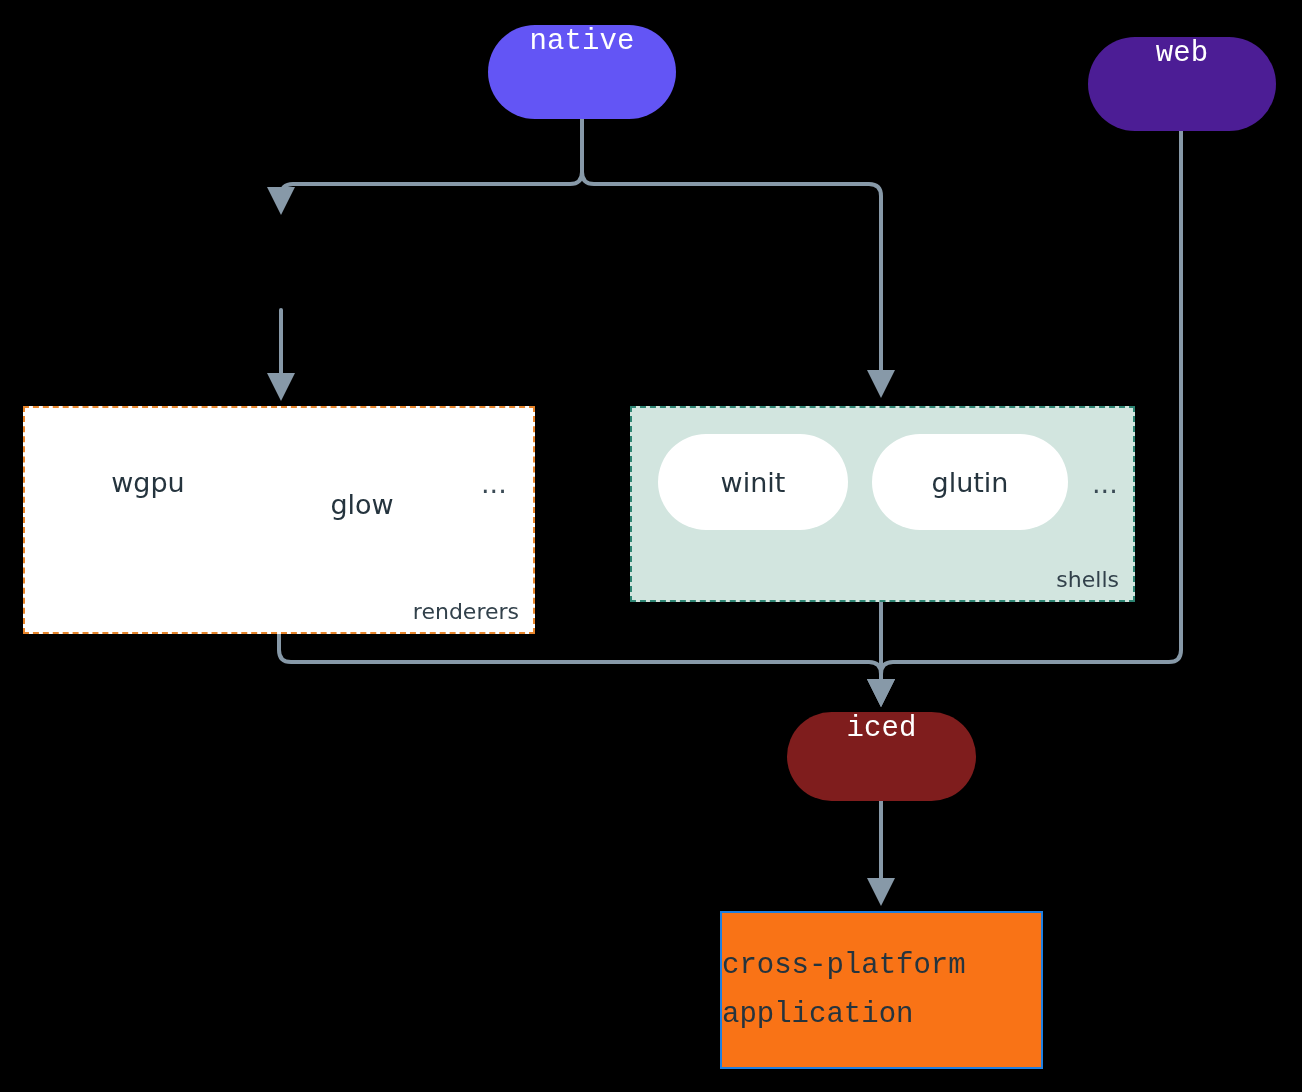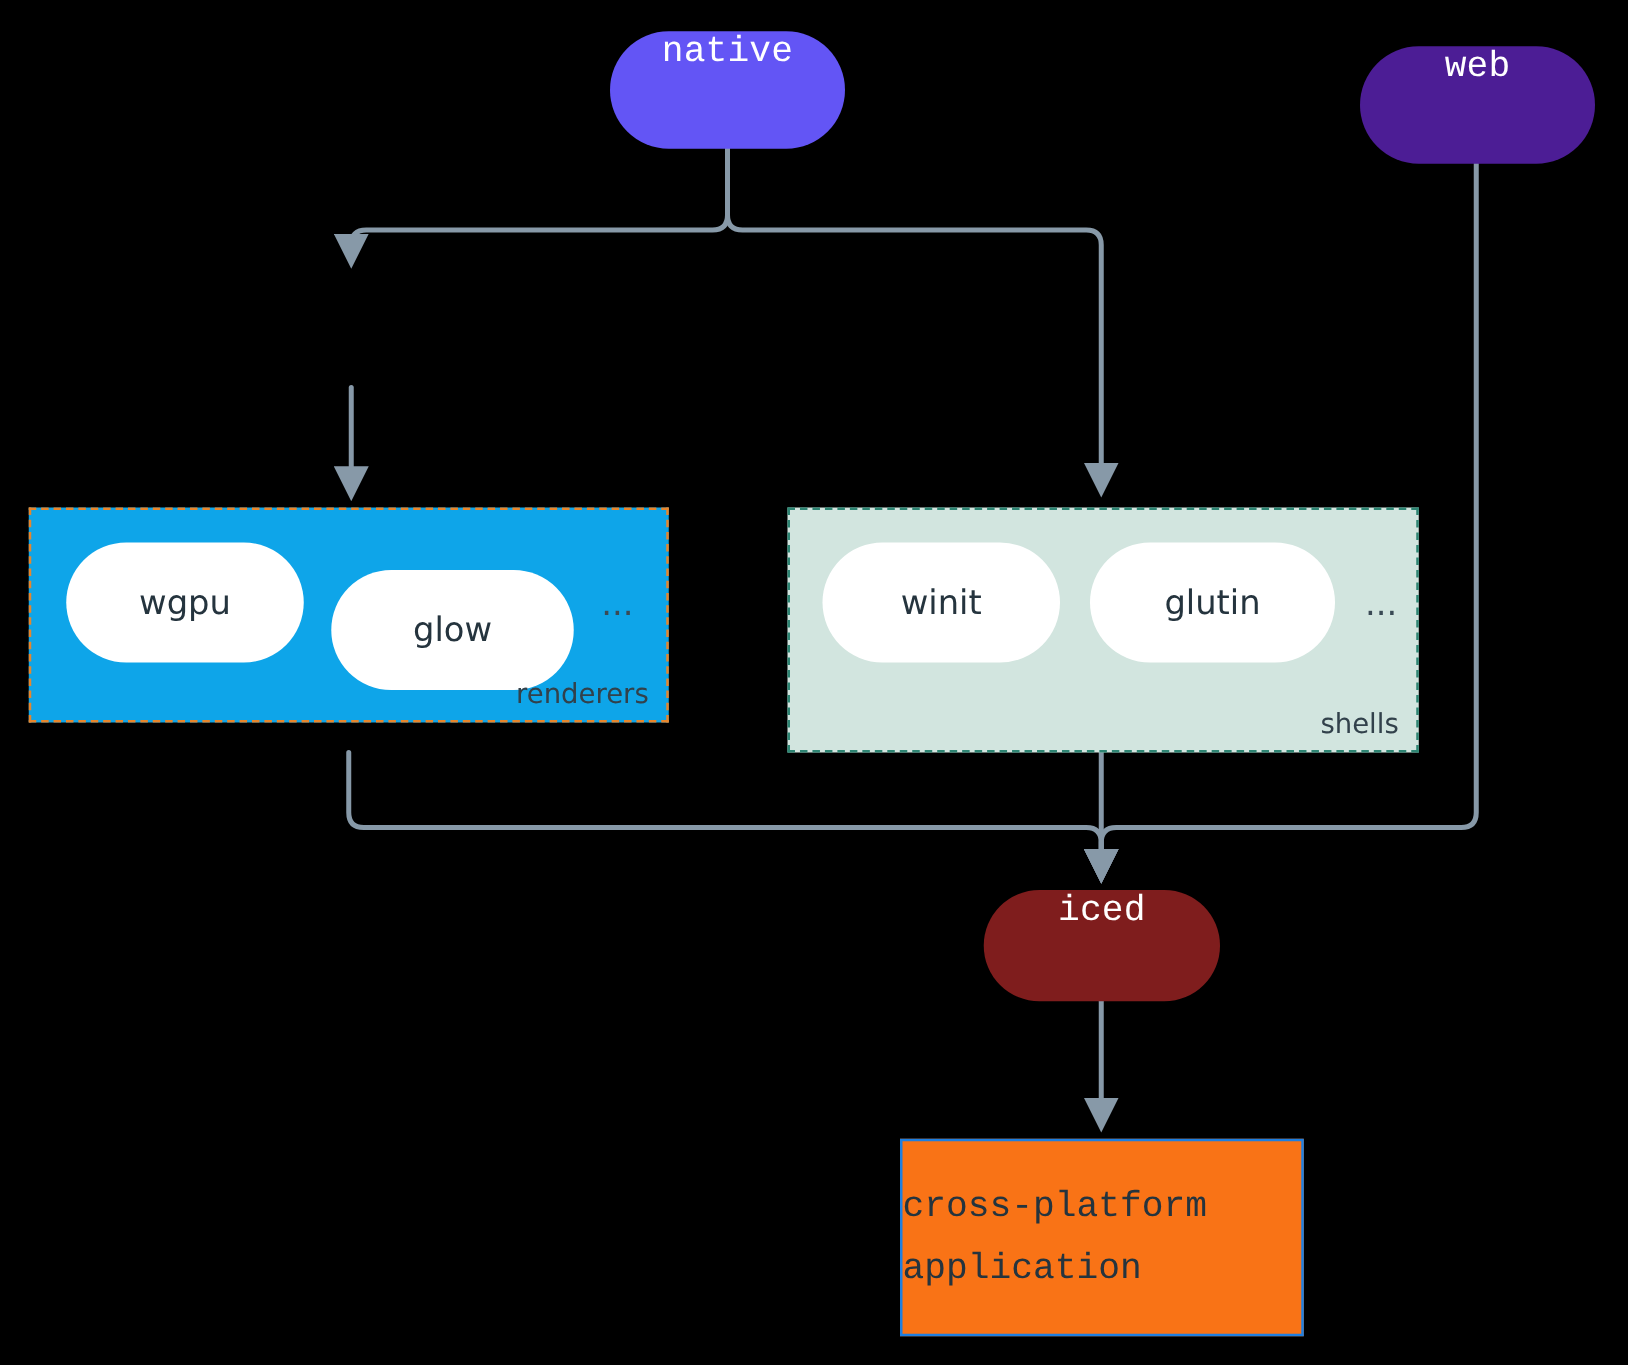--- a/index.html
+++ b/index.html
@@ -56,22 +56,22 @@
     left: 787px; top: 712px; width: 189px; height: 89px;
     background: #7f1d1d;
     font-size: 29px;
   }
   
   .group {
     position: absolute;
     box-sizing: border-box;
   }
   .group-renderers {
-    left: 23px; top: 406px; width: 512px; height: 172px;
-    background: #0ea5e9;
+    left: 23px; top: 406px; width: 512px; height: 228px;
+    background: #ffffff;
     border: 2px dashed #E8862C;
   }
   .group-shells {
     left: 630px; top: 406px; width: 505px; height: 196px;
     background: #D2E5DF;
     border: 2px dashed #2E8573;
   }
   .group-label {
     position: absolute;
     right: 14px;

